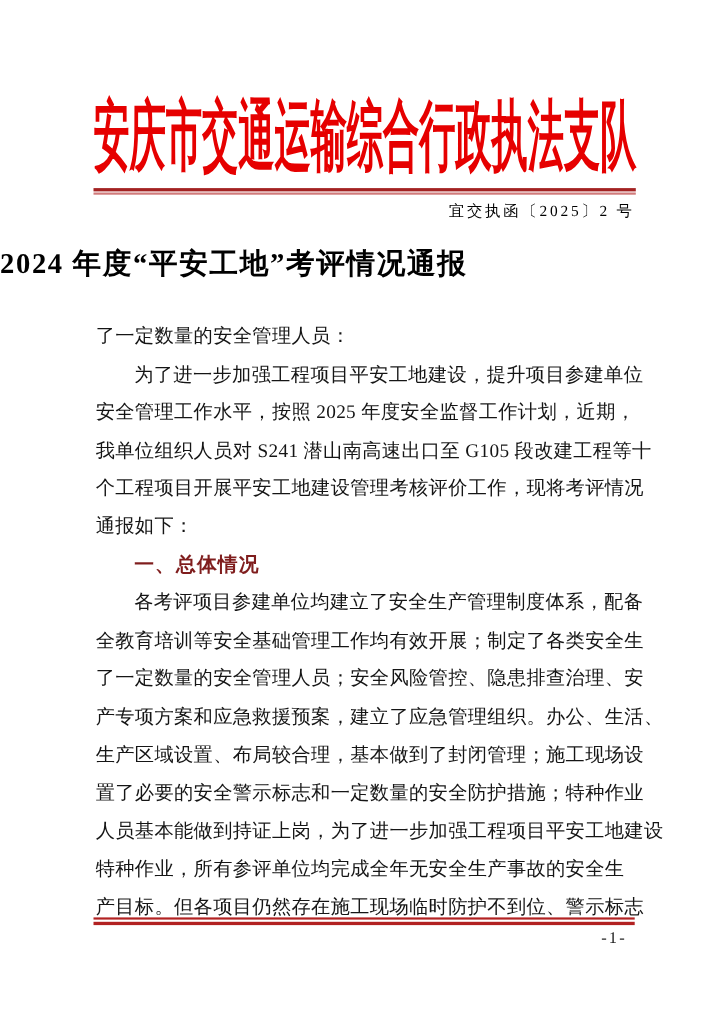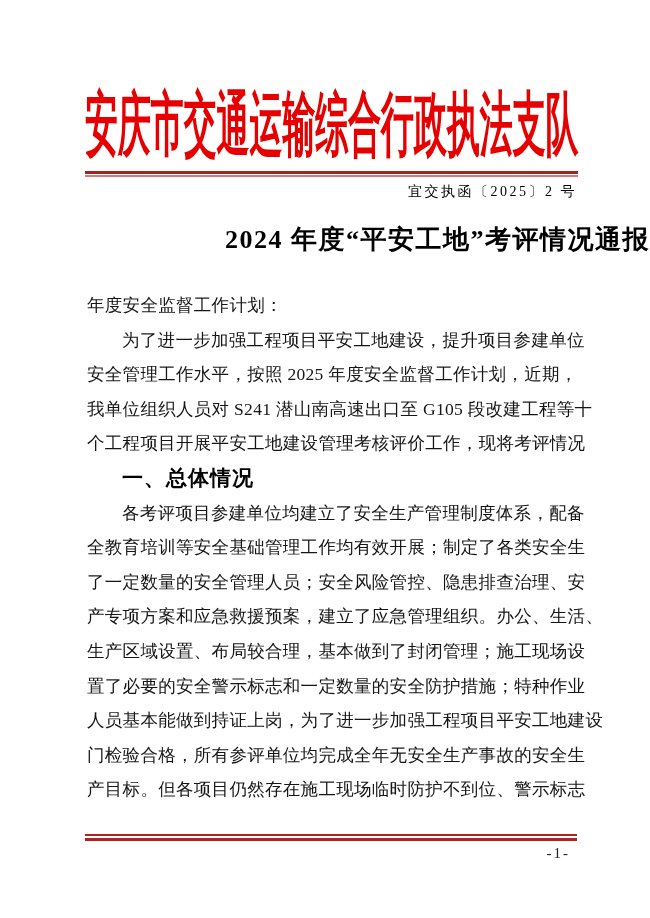--- a/index.html
+++ b/index.html
@@ -49,21 +49,21 @@
     color: #000000;
     white-space: nowrap;
   }
   
   .title {
     position: absolute;
     top: 222px;
     left: 0;
     width: 650px;
     margin: 0;
-    text-align: right;
+    text-align: left;
     font-size: 26px;
     font-weight: bold;
     letter-spacing: 1.5px;
     color: #000000;
     white-space: nowrap;
   }
   
   .body-block {
     position: absolute;
     left: 87px;
@@ -74,23 +74,23 @@
     color: #151515;
   }
   .body-block .line {
     white-space: nowrap;
     letter-spacing: 0.3px;
   }
   .body-block .line.indent { padding-left: 35px; font-family: Liberation Serif, serif; }
   .body-block .line.bold {
     font-weight: bold;
     font-family: "Liberation Sans", "DejaVu Sans", sans-serif;
-    font-size: 21px;
+    font-size: 18px;
     letter-spacing: 1px;
-    color: #000000;
+    color: #7f1d1d;
   }
   
   .footer-rule {
     position: absolute;
     left: 85px;
     top: 834px;
     width: 492px;
   }
   .footer-rule .fr-thin  { height: 1.5px; background: #b22222; margin-bottom: 2px; }
   .footer-rule .fr-thick { height: 3px;   background: #b22222; }
@@ -116,34 +116,35 @@
     <div class="hr-thick"></div>
     <div class="hr-thin"></div>
   </div>
 
   <div class="doc-number">宜交执函〔2025〕2 号</div>
 
   <h1 class="title">2024 年度“平安工地”考评情况通报</h1>
 
   <div class="body-block">
 
-  <div class="line">年度安全监督工作计划：</div>
+  <div class="line">了一定数量的安全管理人员：</div>
       <div class="line indent">为了进一步加强工程项目平安工地建设，提升项目参建单位</div>
       <div class="line">安全管理工作水平，按照 2025 年度安全监督工作计划，近期，</div>
       <div class="line">我单位组织人员对 S241 潜山南高速出口至 G105 段改建工程等十</div>
       <div class="line">个工程项目开展平安工地建设管理考核评价工作，现将考评情况</div>
+      <div class="line">通报如下：</div>
       <div class="line indent bold">一、总体情况</div>
       <div class="line indent">各考评项目参建单位均建立了安全生产管理制度体系，配备</div>
       <div class="line">全教育培训等安全基础管理工作均有效开展；制定了各类安全生</div>
       <div class="line">了一定数量的安全管理人员；安全风险管控、隐患排查治理、安</div>
       <div class="line">产专项方案和应急救援预案，建立了应急管理组织。办公、生活、</div>
       <div class="line">生产区域设置、布局较合理，基本做到了封闭管理；施工现场设</div>
       <div class="line">置了必要的安全警示标志和一定数量的安全防护措施；特种作业</div>
       <div class="line">人员基本能做到持证上岗，为了进一步加强工程项目平安工地建设</div>
-      <div class="line">门检验合格，所有参评单位均完成全年无安全生产事故的安全生</div>
+      <div class="line">特种作业，所有参评单位均完成全年无安全生产事故的安全生</div>
       <div class="line">产目标。但各项目仍然存在施工现场临时防护不到位、警示标志</div>
     </div>
 
   <div class="footer-rule">
     <div class="fr-thin"></div>
     <div class="fr-thick"></div>
   </div>
 
   <div class="page-number">-1-</div>
 

